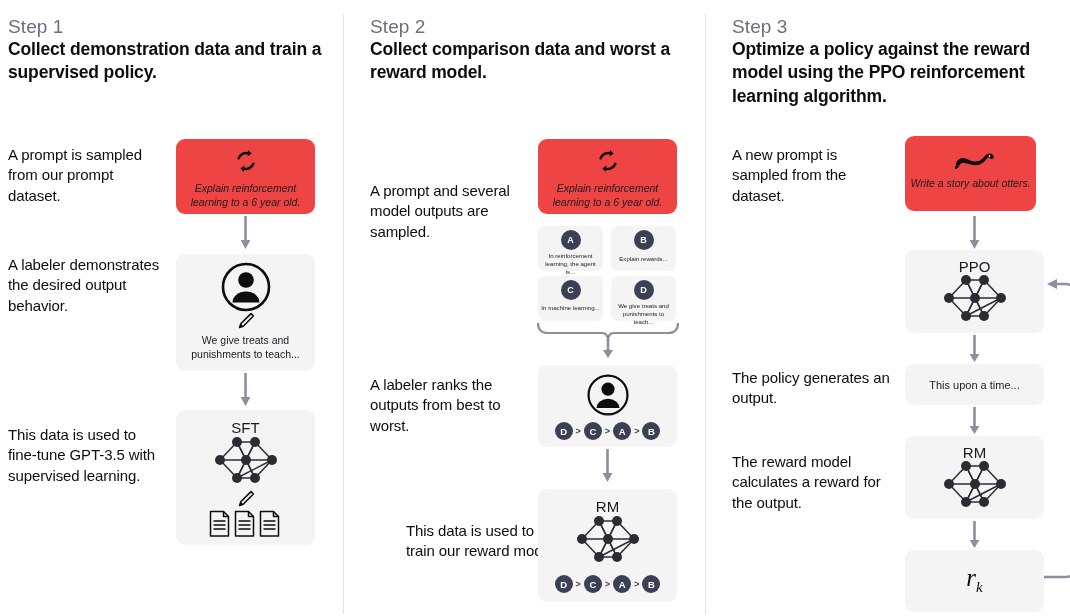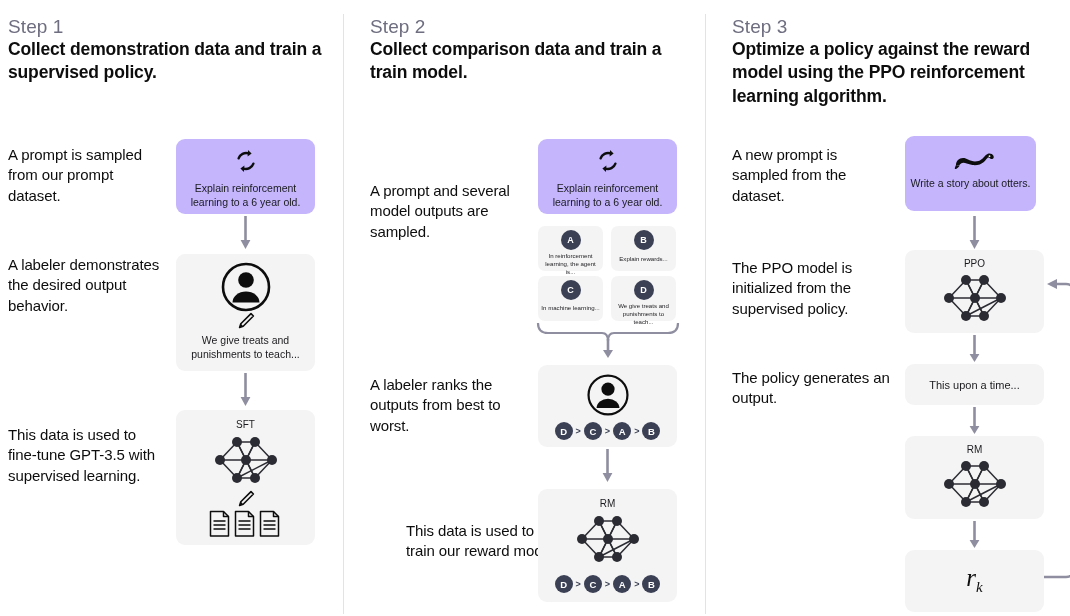--- a/index.html
+++ b/index.html
@@ -39,30 +39,30 @@
     font-size: 15px; line-height: 1.35; color: #0d0d0d;
     letter-spacing: -.1px;
   }
 
   
   .card {
     position: absolute;
     background: #f4f4f4;
     border-radius: 9px;
   }
-  .card.green { background: #c4b5fd; }
+  .card.green { background: #ef4444; font-style: italic; }
 
   .card-text {
     position: absolute; left: 0; right: 0;
     text-align: center;
     font-size: 10.5px; line-height: 1.35; color: #1b1b1f;
   }
   .card-title {
     position: absolute; left: 0; right: 0; text-align: center;
-    font-size: 10px; color: #1b1b1f;
+    font-size: 15px; color: #1b1b1f;
   }
   .mini-card {
     position: absolute; background: #f4f4f4; border-radius: 7px;
   }
   .mini-text {
     position: absolute; left: 3px; right: 3px; text-align: center;
     font-size: 6.1px; line-height: 1.3; color: #1b1b1f;
   }
 
   .icon { position: absolute; }
@@ -207,21 +207,21 @@
             <line x1="54.5" y1="15" x2="66.5" y2="15"></line>
             <line x1="54.5" y1="19" x2="66.5" y2="19"></line>
           </g>
         </svg>
       </div>
     </div>
   </div>
 
   <div class="column col2">
     <div class="step-label">Step 2</div>
-    <div class="step-title">Collect comparison data and train a train model.</div>
+    <div class="step-title">Collect comparison data and worst a reward model.</div>
 
     <div class="caption" style="top:145px;margin-top:36px;">A prompt and several model outputs are sampled.</div>
     <div class="caption" style="top:375px;">A labeler ranks the outputs from best to worst.</div>
     <div class="caption" style="top:521px;margin-left:36px;">This data is used to train our reward model.</div>
 
     <div class="card green" style="left:176px; top:139px; width:139px; height:75px;">
       <div class="icon" style="left:58px; top:10px;">
         <svg width="24" height="24" viewBox="0 0 24 24">
           <g fill="none" stroke="#0d0d0d" stroke-width="2.4" stroke-linecap="round">
             <path d="M4.6 9.3 A8 8 0 0 1 14.5 4.3"></path>
@@ -327,22 +327,22 @@
         <span class="rank-badge">B</span>
       </div>
     </div>
   </div>
 
   <div class="column col3">
     <div class="step-label">Step 3</div>
     <div class="step-title">Optimize a policy against the reward model using the PPO reinforcement learning algorithm.</div>
 
     <div class="caption" style="top:145px;">A new prompt is sampled from the dataset.</div>
-    <div class="caption" style="top:258px;">The PPO model is initialized from the supervised policy.</div>
     <div class="caption" style="top:368px;">The policy generates an output.</div>
+    <div class="caption" style="top:452px;">The reward model calculates a reward for the output.</div>
 
     <div class="card green" style="left:181px; top:136px; width:131px; height:75px;">
       <div class="icon" style="left:49px; top:12px;">
         <svg width="42" height="22" viewBox="0 0 42 22">
           <path d="M2 17 c0-4 3-7 7-7 c2 0 3.5 .6 5 1.6 c3 1.8 7 2.2 10.5 1.4
                    c2-.5 3.5-1.8 5-3.4 c1.4-1.5 2.6-3.2 4.5-3.8
                    c2.2-.7 4.4.3 5.4 2 c.7 1.2 .4 2.4-.6 3 c-1 .6-2.2.2-2.8-.6
                    c-.4-.6-1-.9-1.7-.7 c-1 .3-1.6 1.3-2.4 2.3
                    c-1.6 2-3.6 3.8-6.2 4.6 c-2.4.8-5 .9-7.4.6
                    c-2-.3-3.8-.9-5.6-1.5 c-1.4-.5-2.8-.8-4.2-.6

